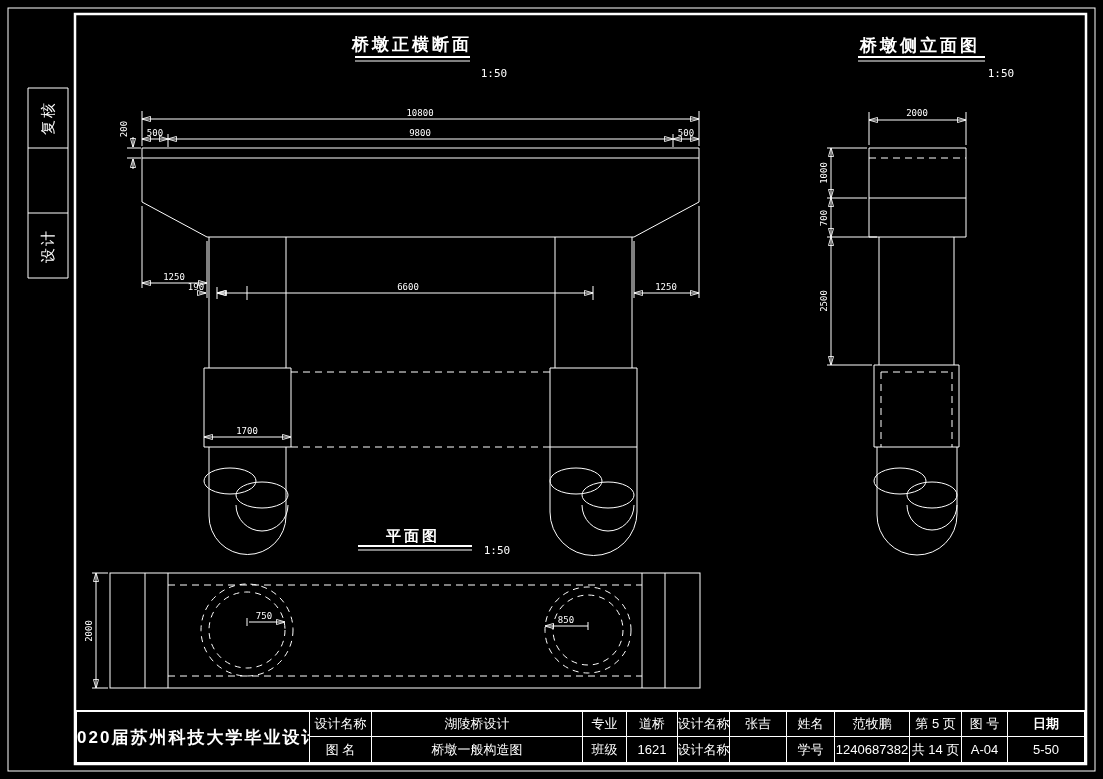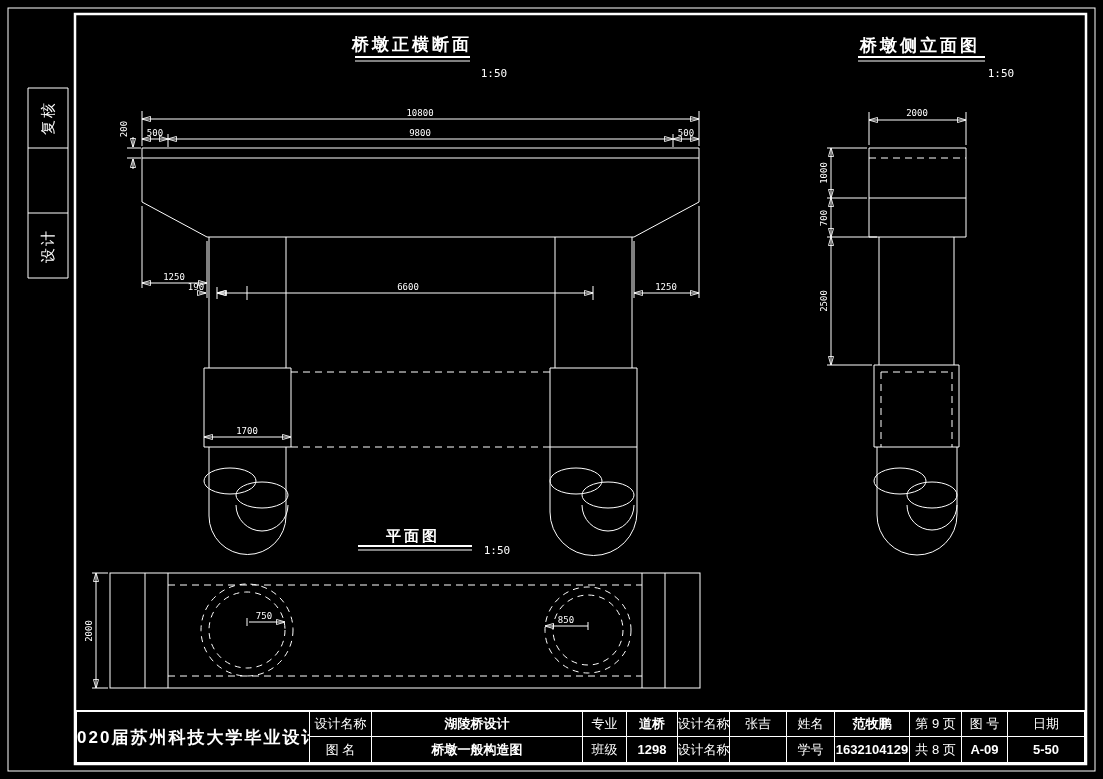--- a/index.html
+++ b/index.html
@@ -17,24 +17,24 @@
   svg text.vtitle2{font-family:"Liberation Sans",sans-serif;font-size:15px;font-weight:bold;letter-spacing:3px;}
   svg text.scale{font-size:11px;}
   svg text.stamp{font-family:"Liberation Sans",sans-serif;font-size:15px;letter-spacing:2px;}
   .titleblock{position:absolute;left:75px;top:710px;width:1011px;height:54px;
       border:2px solid #fff;box-sizing:border-box;display:grid;
       grid-template-columns:233px 62px 211px 44px 51px 52px 57px 48px 75px 52px 46px 76px;
       grid-template-rows:25px 25px;background:#000;}
   .tb-cell{border-right:1px solid #fff;border-bottom:1px solid #fff;
       display:flex;align-items:center;justify-content:center;
       font-size:13px;white-space:nowrap;overflow:hidden;}
-  .tb-cell.last-col{border-right:none;}
+  .tb-cell.last-col{border-right:none;font-weight:bold;}
   .tb-cell.last-row{border-bottom:none;}
   .tb-cell.big{grid-row:span 2;font-size:17px;font-weight:bold;letter-spacing:2px;border-bottom:none;}
-  .tb-cell.val{font-weight:bold;}
+  .tb-cell.val{font-weight:normal;}
 </style>
 </head>
 <body>
 
 <svg width="1103" height="779" viewBox="0 0 1103 779">
   <defs>
     <marker id="arr" viewBox="0 0 10 10" refX="9.5" refY="5" markerWidth="9" markerHeight="9" orient="auto-start-reverse">
       <path d="M0,2.2 L10,5 L0,7.8 Z" fill="#ffffff" stroke="none"></path>
     </marker>
   </defs>
@@ -243,28 +243,28 @@
   <div class="tb-cell big">2020届苏州科技大学毕业设计</div>
 
   <div class="tb-cell">设计名称</div>
   <div class="tb-cell val">湖陵桥设计</div>
   <div class="tb-cell">专业</div>
   <div class="tb-cell val">道桥</div>
   <div class="tb-cell">设计名称</div>
   <div class="tb-cell">张吉</div>
   <div class="tb-cell">姓名</div>
   <div class="tb-cell val">范牧鹏</div>
-  <div class="tb-cell">第 9 页</div>
+  <div class="tb-cell">第 5 页</div>
   <div class="tb-cell">图  号</div>
   <div class="tb-cell last-col">日期</div>
 
   <div class="tb-cell last-row">图  名</div>
   <div class="tb-cell last-row val">桥墩一般构造图</div>
   <div class="tb-cell last-row">班级</div>
-  <div class="tb-cell last-row val">1298</div>
+  <div class="tb-cell last-row val">1621</div>
   <div class="tb-cell last-row">设计名称</div>
   <div class="tb-cell last-row"></div>
   <div class="tb-cell last-row">学号</div>
-  <div class="tb-cell last-row val">1632104129</div>
-  <div class="tb-cell last-row">共 8 页</div>
-  <div class="tb-cell last-row val">A-09</div>
+  <div class="tb-cell last-row val">1240687382</div>
+  <div class="tb-cell last-row">共 14 页</div>
+  <div class="tb-cell last-row val">A-04</div>
   <div class="tb-cell last-row last-col val">5-50</div>
 </div>
 
 </body></html>

